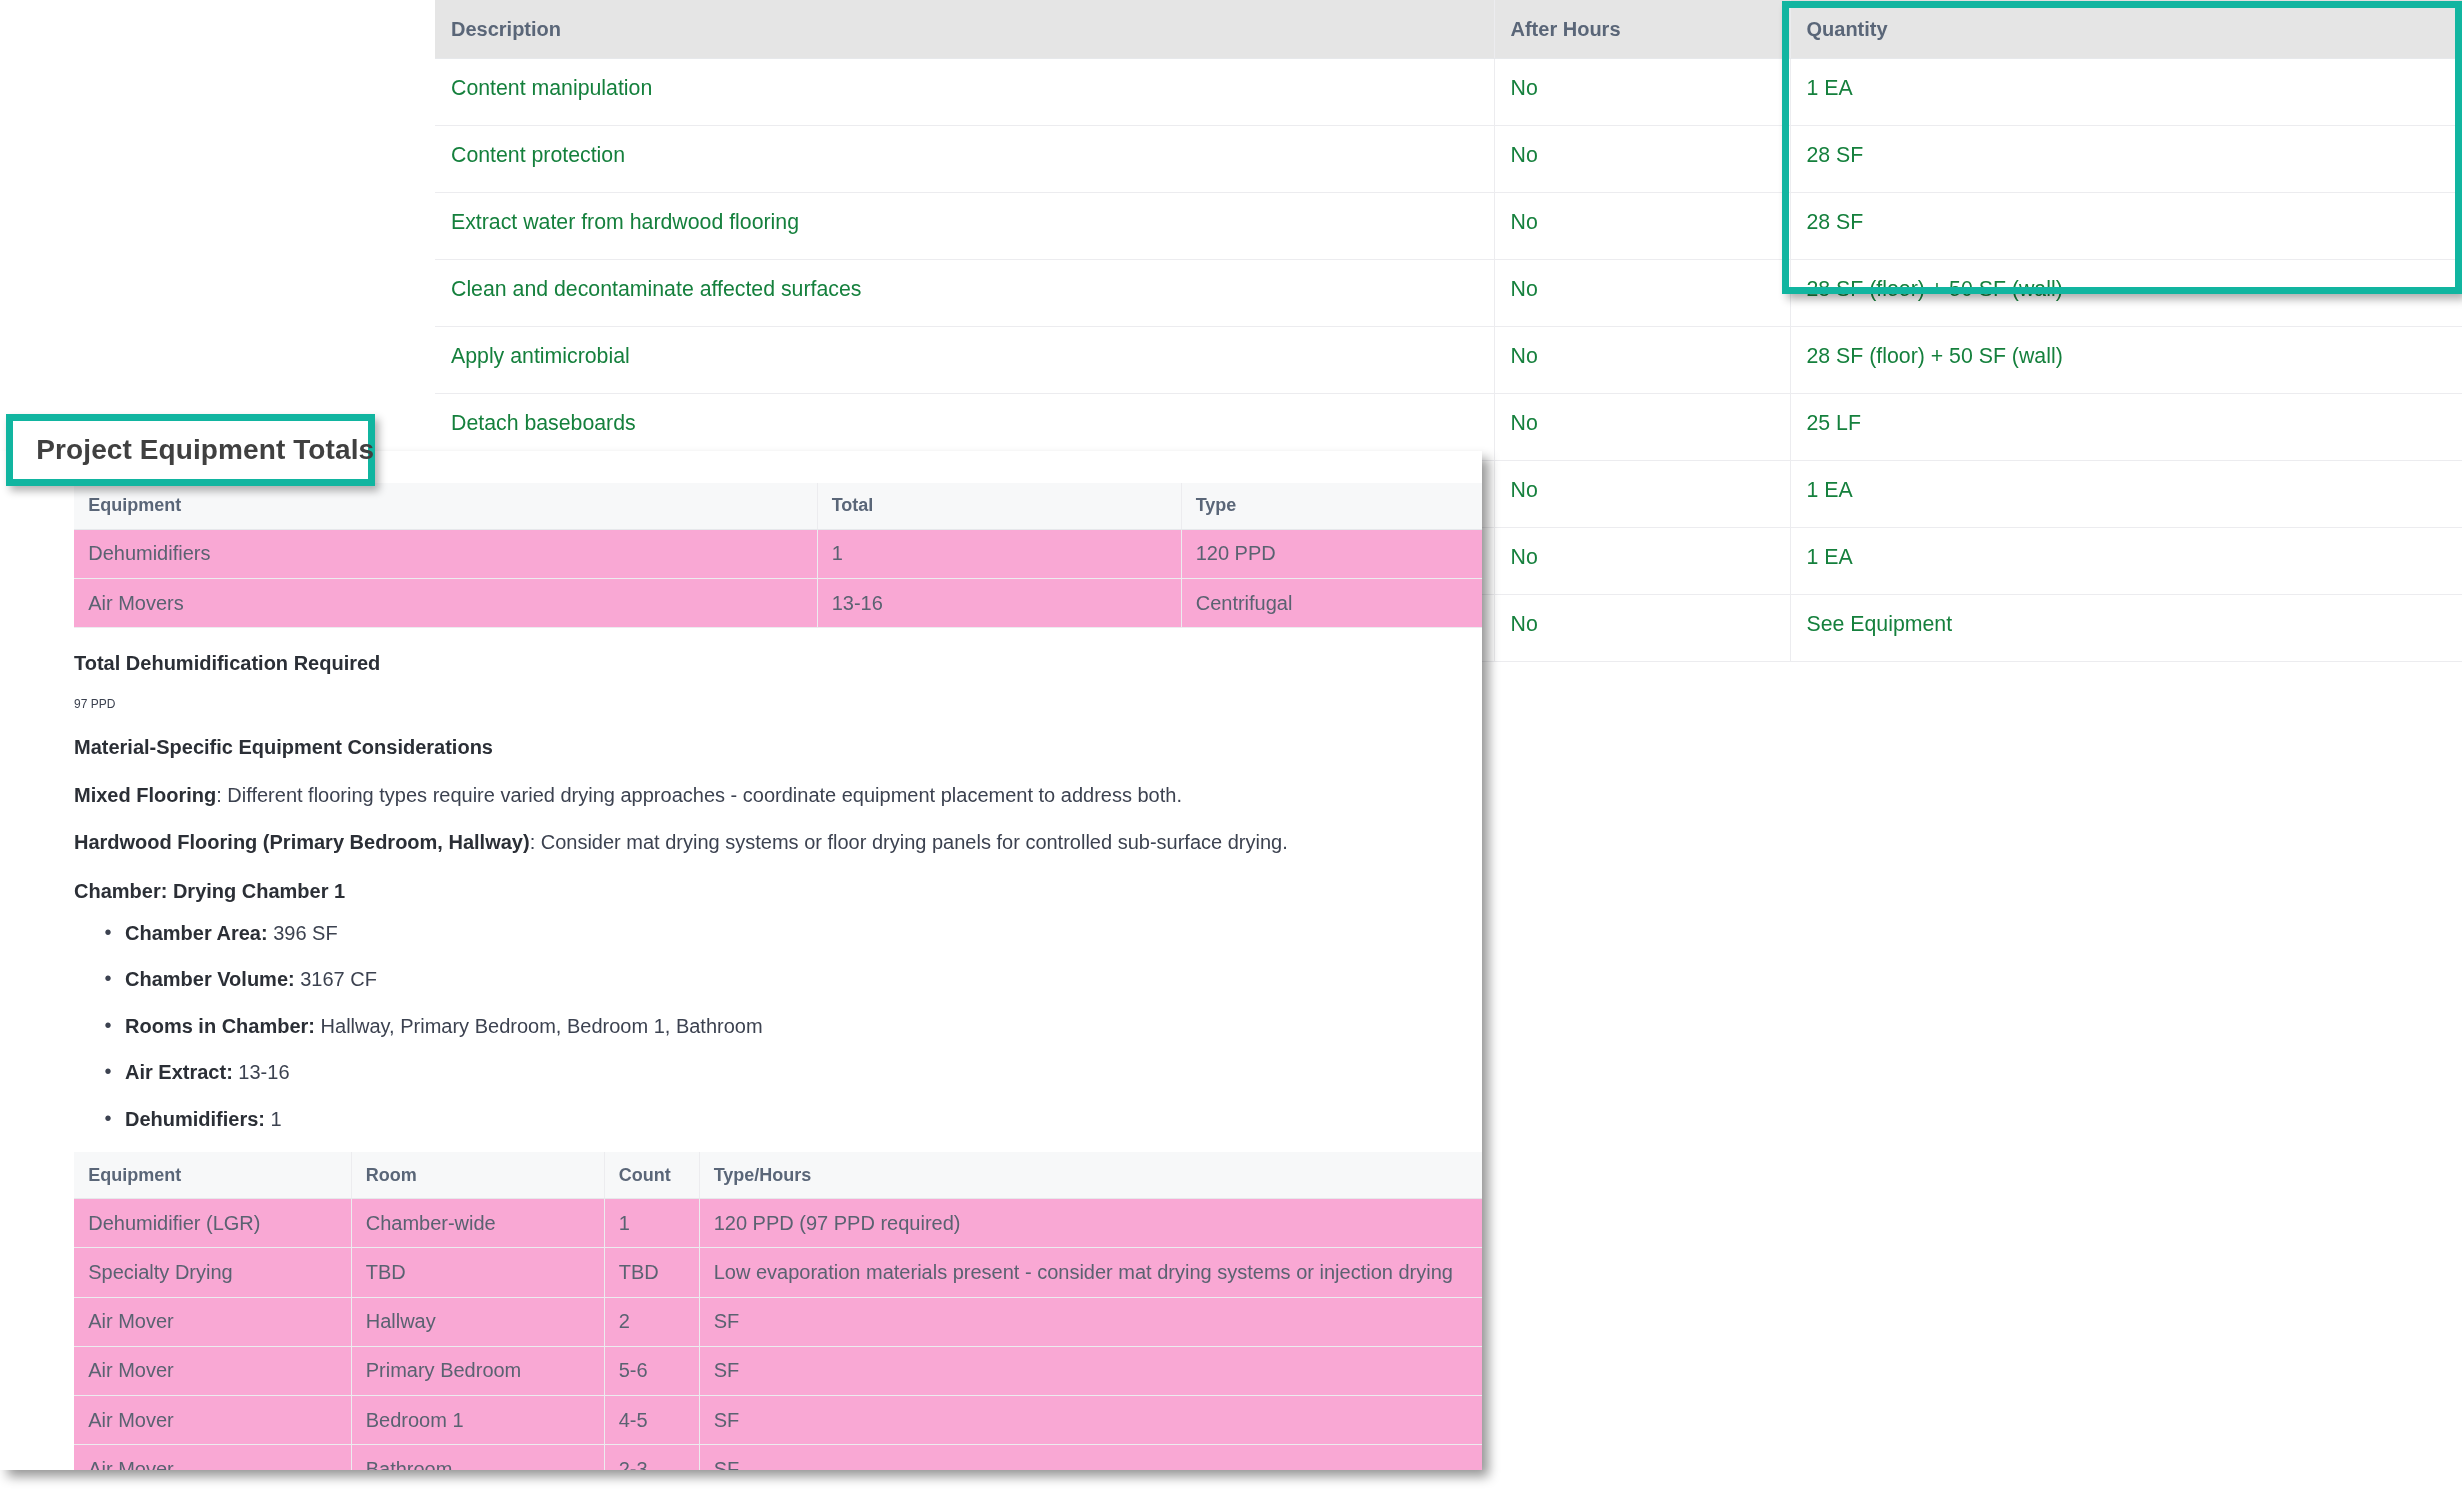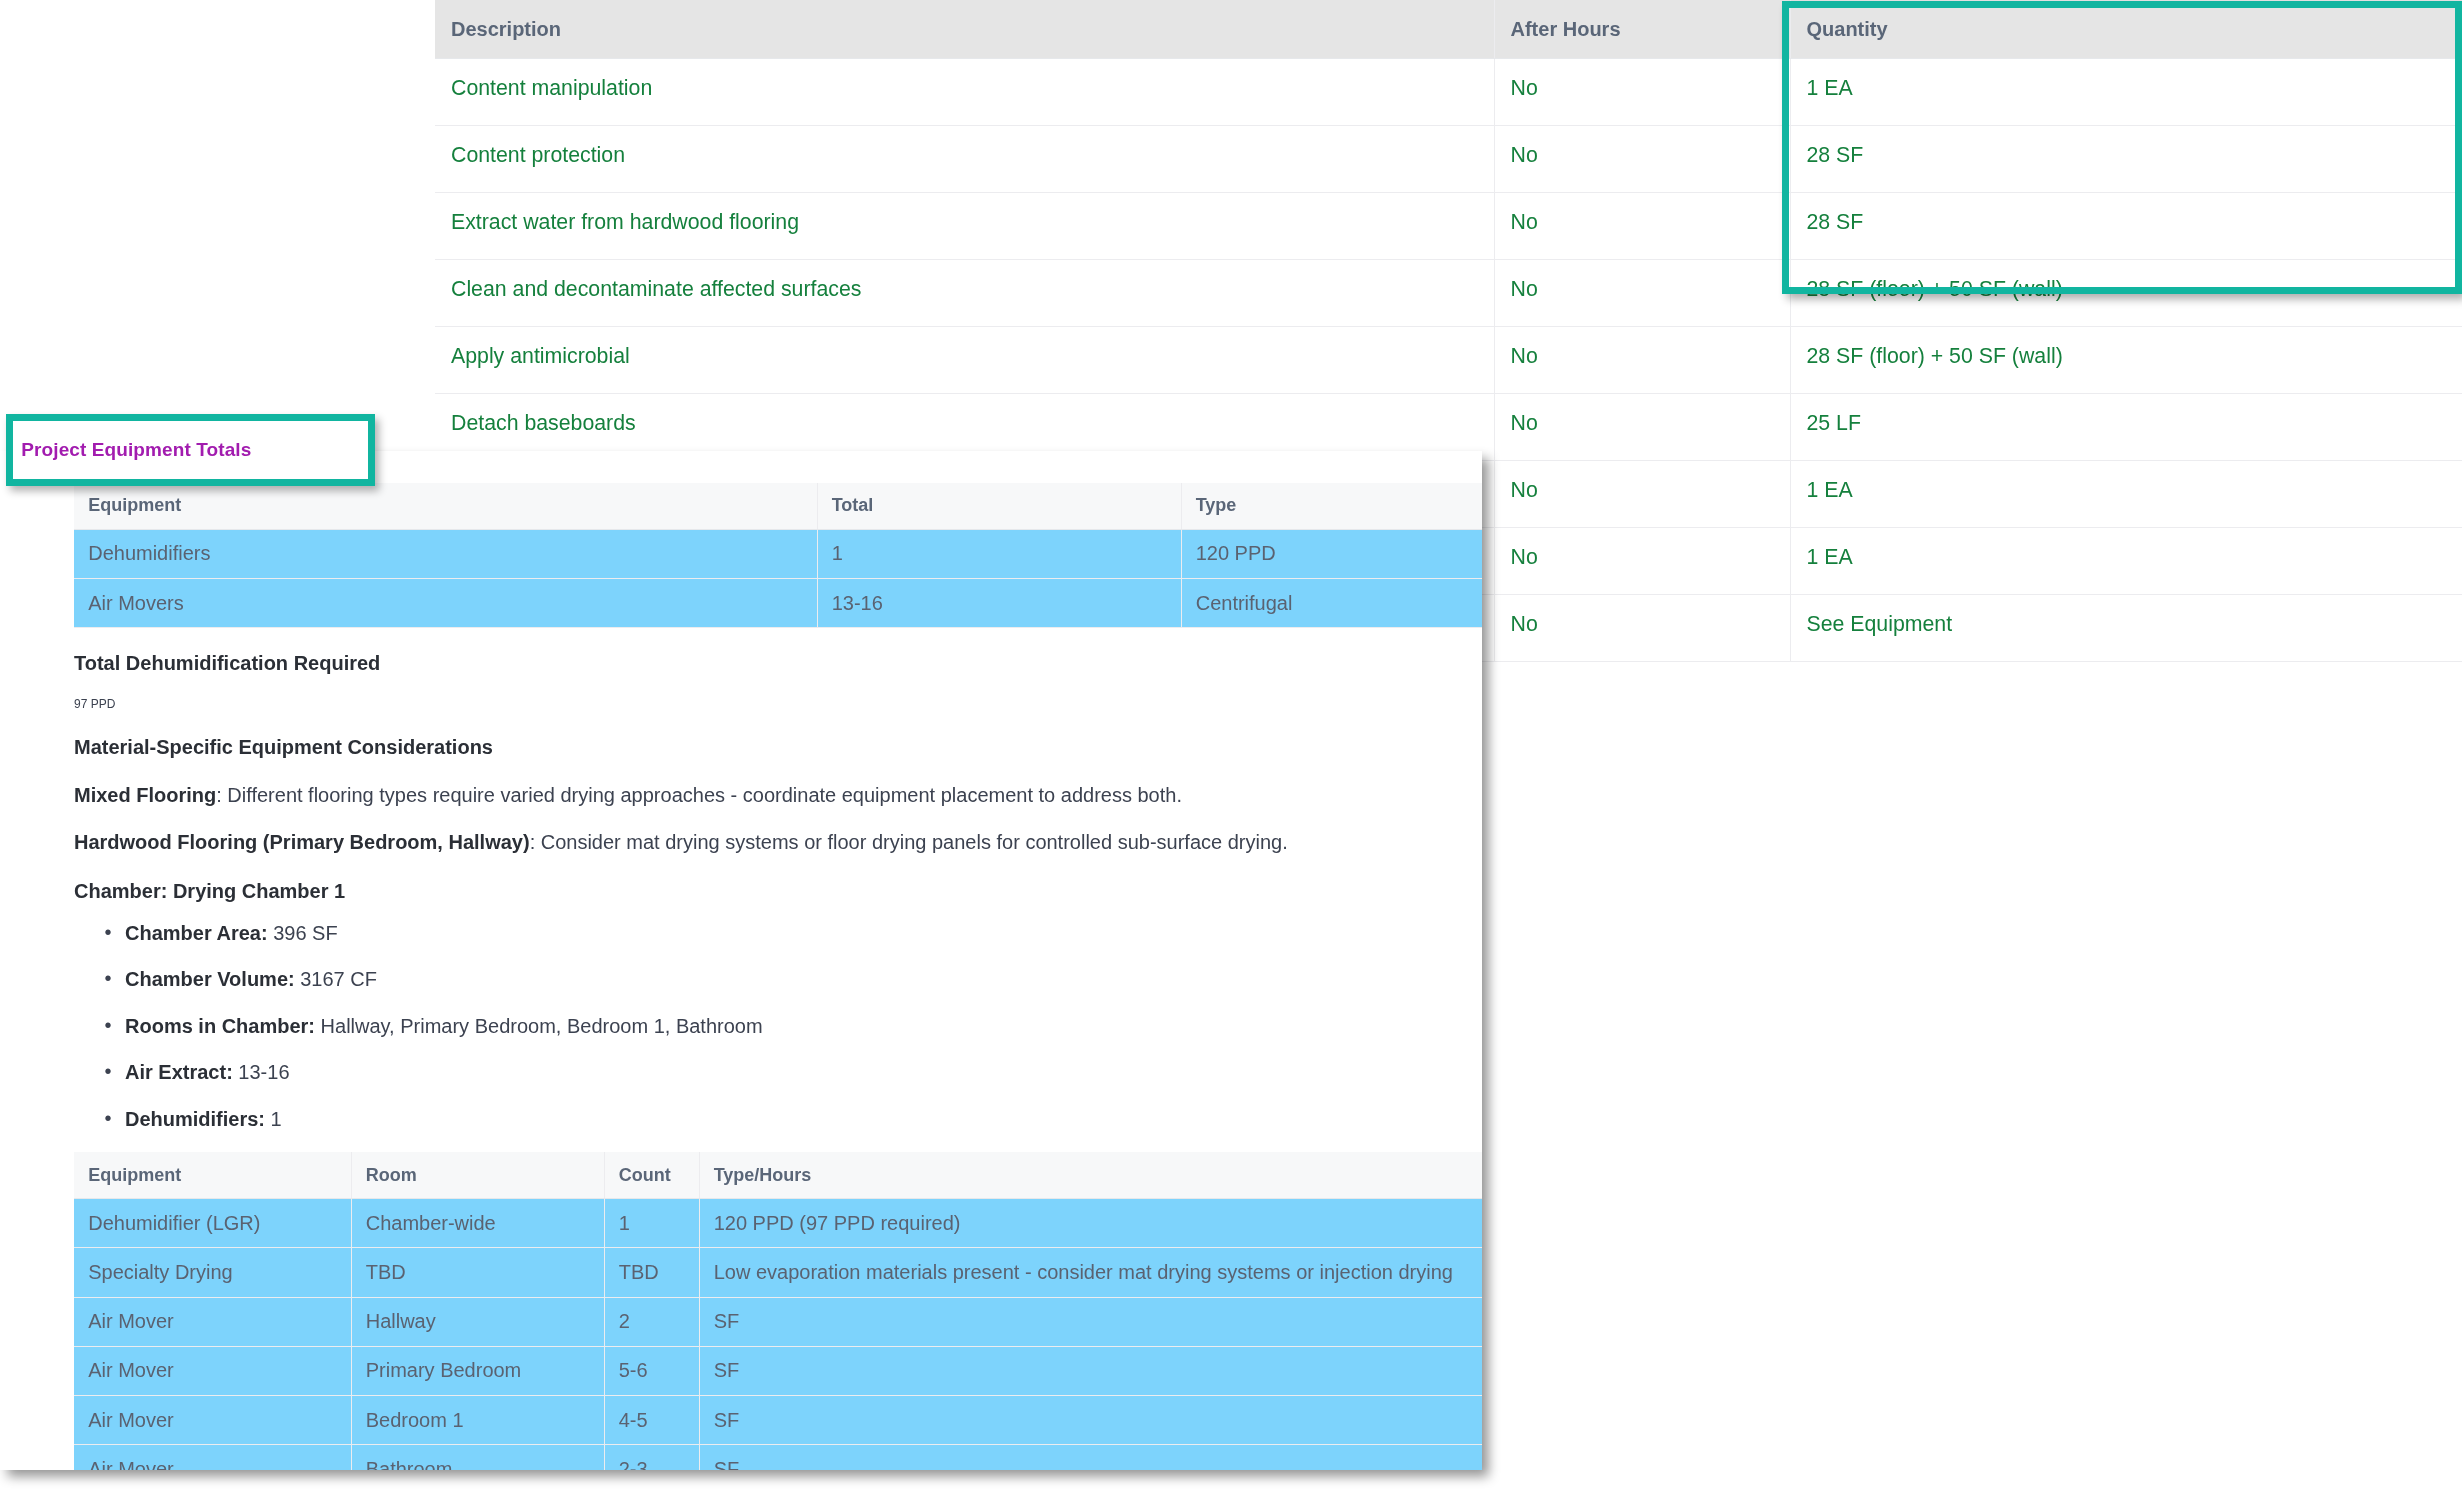--- a/index.html
+++ b/index.html
@@ -96,21 +96,21 @@
     background:#f7f8f9;
     color:#5a6678;
     font-size:18px;
     font-weight:bold;
     text-align:left;
     padding:12.6px 14.2px;
     border-bottom:0.8px solid #e6e8eb;
     vertical-align:middle;
   }
   table.equip td{
-    background:#7dd3fc;
+    background:#f9a8d4;
     color:#5a6271;
     font-size:20px;
     padding:12.6px 14.2px;
     border-bottom:0.8px solid #ececef;
     border-right:0.8px solid #ececef;
     vertical-align:middle;
     white-space:nowrap;
     overflow:hidden;
   }
   table.equip th{border-right:0.8px solid #ececef;}
@@ -178,24 +178,24 @@
     width:369px; height:72px;
     border:7.1px solid #11b5a0;
     background:#ffffff;
     box-sizing:border-box;
     z-index:60;
     display:flex;
     align-items:center;
     box-shadow:4px 4.7px 8px rgba(0,0,0,.30);
   }
   #title-box-label{
-    font-size:19px;
+    font-size:28px;
     font-weight:bold;
-    color:#a21caf;
-    padding-left:8px;
+    color:#404040;
+    padding-left:23px;
     letter-spacing:0.1px;
     white-space:nowrap;
   }
 
   .spacer-top{height:17.4px;}
 </style>
 </head>
 <body>
 
 <div id="base-layer">

